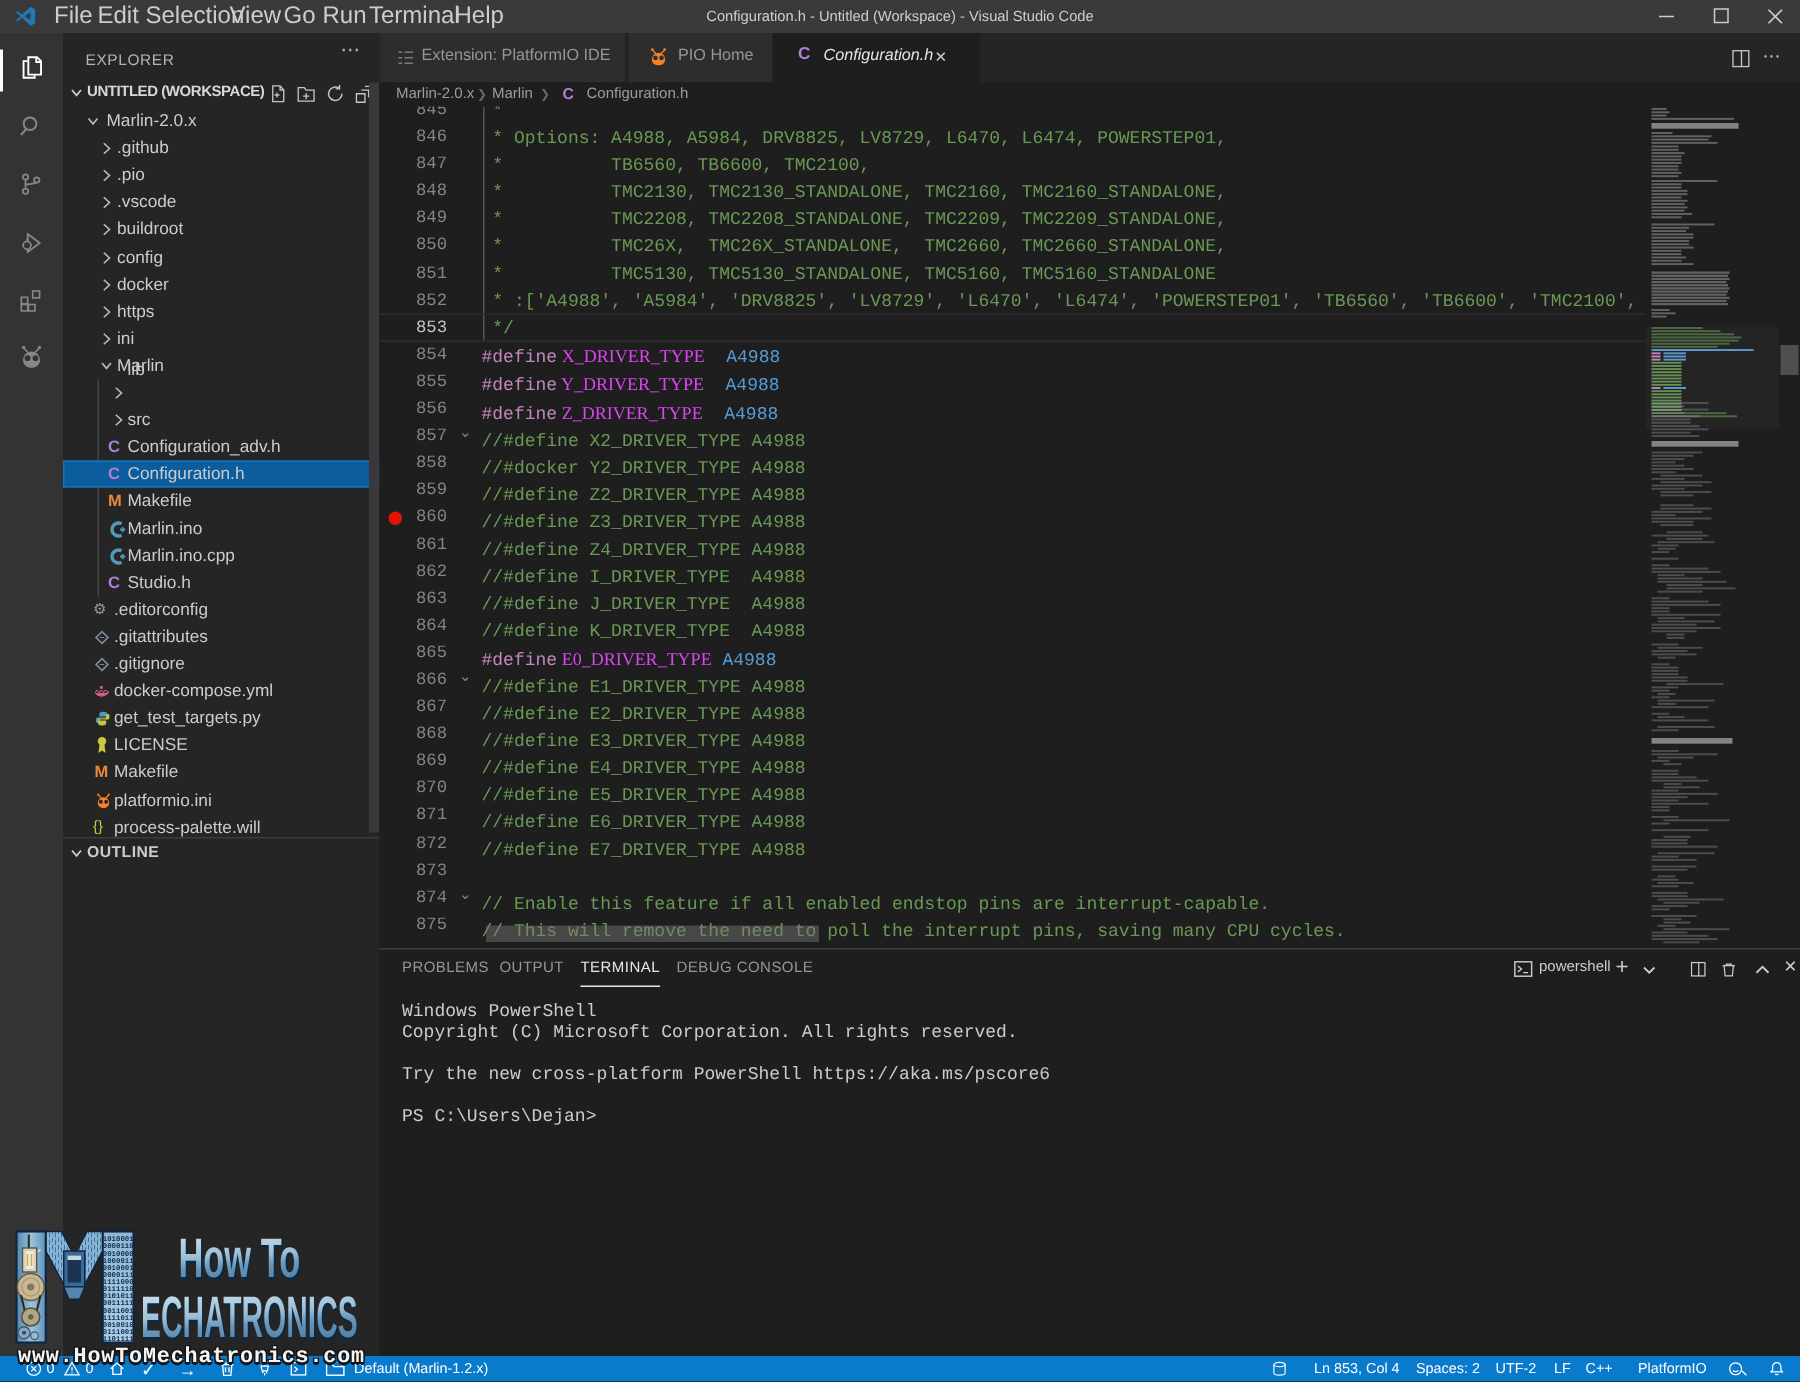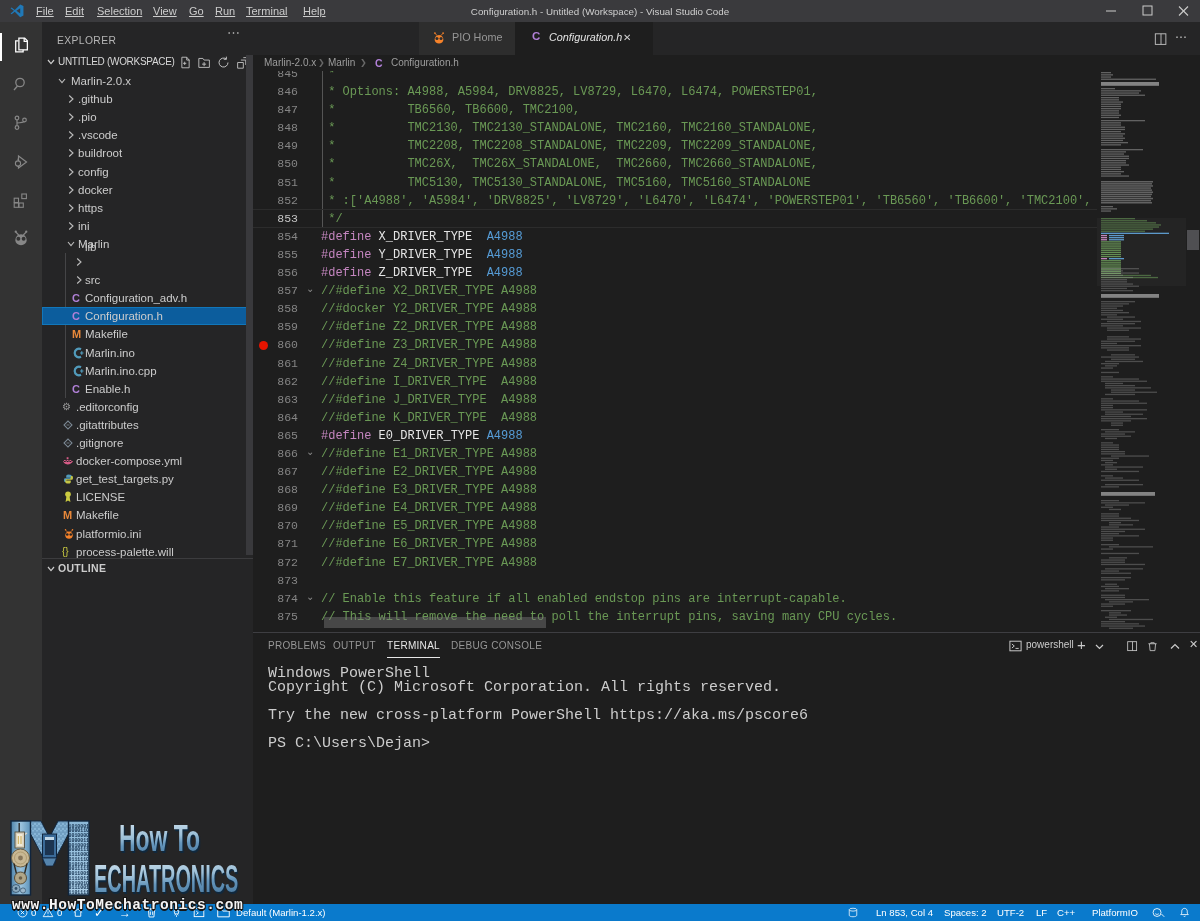--- a/index.html
+++ b/index.html
@@ -3,21 +3,21 @@
 <meta charset="utf-8">
 <style>
 * { margin:0; padding:0; box-sizing:border-box; }
 html,body { width:1200px; height:921px; overflow:hidden; background:#1e1e1e;
   font-family:"Liberation Sans", sans-serif; }
 .abs { position:absolute; }
 #stage { position:relative; width:1200px; height:921px; overflow:hidden; }
 
 
 #titlebar { left:0; top:0; width:1200px; height:22px; background:#3a3a3d; color:#cccccc; }
-#titlebar .menu { position:absolute; top:0; height:22px; line-height:22px; font-size:11px;text-decoration:underline; }
+#titlebar .menu { position:absolute; top:0; height:22px; line-height:22px; font-size:16px; }
 #title-center { position:absolute; top:0; width:100%; text-align:center; height:22px; line-height:23px; font-size:9.8px; color:#cfcfcf; }
 
 
 #activitybar { left:0; top:22px; width:42px; height:882px; background:#333333; }
 
 
 #sidebar { left:42px; top:22px; width:211px; height:882px; background:#252526; color:#cccccc; overflow:hidden; }
 .trow { position:absolute; left:0; width:211px; height:18px; line-height:18px; font-size:11.5px; color:#cccccc; white-space:nowrap; }
 
 
@@ -26,27 +26,27 @@
 #breadcrumb { left:253px; top:55px; width:947px; height:16px; background:#1e1e1e; color:#9d9d9d; font-size:10px; line-height:16px; }
 
 
 #editor { left:253px; top:71px; width:947px; height:561px; background:#1e1e1e; overflow:hidden; }
 #gutter { position:absolute; left:0; top:-6px; width:45px; text-align:right;
   font-family:"Liberation Mono", monospace; font-size:11.5px; line-height:18.1px; color:#858585; }
 #code { position:absolute; left:68px; top:-6px; font-family:"Liberation Mono", monospace;
   font-size:12px; line-height:18.1px; color:#d4d4d4; white-space:pre; }
 .cg { color:#6a9955; } 
 .kw { color:#c586c0; } 
-.id { color:#e5e5e5; }
+.id { color:#d946ef;font-family:Liberation Serif, serif; }
 .vb { color:#569cd6; }
 
 
 #panel { left:253px; top:632px; width:947px; height:272px; background:#1e1e1e; border-top:1px solid #3e3e42; }
 #term { position:absolute; left:15px; top:34px; font-family:"Liberation Mono", monospace;
-  font-size:15px; line-height:14px; color:#cccccc; white-space:pre; }
+  font-size:12px; line-height:14px; color:#cccccc; white-space:pre; }
 .ptab { position:absolute; top:0; height:25px; line-height:25px; font-size:10px; color:#969696; letter-spacing:0.3px; }
 
 
 #statusbar { left:0; top:904px; width:1200px; height:17px; background:#0a7acc; color:#ffffff; font-size:9.6px; line-height:17px; }
 #statusbar .sitem { position:absolute; top:0; height:17px; line-height:18px; white-space:nowrap; }
 
 
 #logo { left:8px; top:812px; width:250px; height:110px; }
 </style>
 </head>
@@ -176,21 +176,21 @@
           <path d="M9 2.2 A4.3 4.3 0 1 0 9 9.8" fill="none" stroke="#519aba" stroke-width="2.2"></path>
           <path d="M8 6 h3.5 M9.75 4.25 v3.5" stroke="#519aba" stroke-width="1.2"></path>
         </svg>
 <div class="trow" style="left:43px;top:322px">Marlin.ino</div>
 <svg class="abs" style="left:30px;top:343px" width="12" height="12" viewBox="0 0 12 12">
           <path d="M9 2.2 A4.3 4.3 0 1 0 9 9.8" fill="none" stroke="#519aba" stroke-width="2.2"></path>
           <path d="M8 6 h3.5 M9.75 4.25 v3.5" stroke="#519aba" stroke-width="1.2"></path>
         </svg>
 <div class="trow" style="left:43px;top:340px">Marlin.ino.cpp</div>
 <span class="abs" style="left:30px;top:358px;height:18px;line-height:18px;color:#b180d7;font-weight:bold;font-size:11px">C</span>
-<div class="trow" style="left:43px;top:358px">Enable.h</div>
+<div class="trow" style="left:43px;top:358px">Studio.h</div>
 <span class="abs" style="left:20px;top:376px;height:18px;line-height:18px;color:#9a9a9a;font-size:10px">⚙</span>
 <div class="trow" style="left:34px;top:376px">.editorconfig</div>
 <svg class="abs" style="left:21px;top:398px" width="10" height="10" viewBox="0 0 10 10">
           <rect x="2.2" y="2.2" width="5.6" height="5.6" fill="none" stroke="#7d8a96" stroke-width="1.1" transform="rotate(45 5 5)"></rect>
           <path d="M3.5 5 h3" stroke="#7d8a96" stroke-width="0.8"></path>
         </svg>
 <div class="trow" style="left:34px;top:394px">.gitattributes</div>
 <svg class="abs" style="left:21px;top:416px" width="10" height="10" viewBox="0 0 10 10">
           <rect x="2.2" y="2.2" width="5.6" height="5.6" fill="none" stroke="#7d8a96" stroke-width="1.1" transform="rotate(45 5 5)"></rect>
           <path d="M3.5 5 h3" stroke="#7d8a96" stroke-width="0.8"></path>
@@ -219,21 +219,21 @@
           <path d="M12 7 c-5 0-7.5 4-7.5 8 c0 4 3.5 6.5 7.5 6.5 c4 0 7.5-2.5 7.5-6.5 c0-4-2.5-8-7.5-8z" fill="#f5822a"></path>
           <circle cx="8.5" cy="13" r="2.6" fill="#252526"></circle>
           <circle cx="15.5" cy="13" r="2.6" fill="#252526"></circle>
         </svg>
 <div class="trow" style="left:34px;top:503px">platformio.ini</div>
 <span class="abs" style="left:20px;top:521px;height:18px;line-height:18px;color:#cbcb41;font-size:10px">{}</span>
 <div class="trow" style="left:34px;top:521px">process-palette.will</div>
 <svg class="abs" style="left:5px;top:36px" width="8" height="8" viewBox="0 0 8 8">
           <path d="M1 2 L4 5.6 L7 2" fill="none" stroke="#cccccc" stroke-width="1.2"></path>
         </svg>
-<div class="abs" style="left:16px;top:34px;font-size:10px;font-weight:normal;color:#d8d8d8;letter-spacing:-0.3px">UNTITLED (WORKSPACE)</div>
+<div class="abs" style="left:16px;top:34px;font-size:10px;font-weight:bold;color:#d8d8d8;letter-spacing:-0.3px">UNTITLED (WORKSPACE)</div>
 <svg class="abs" style="left:137px;top:34px" width="13" height="13" viewBox="0 0 16 16">
           <path fill="none" stroke="#c5c5c5" stroke-width="1.1" d="M9.5 1.5 h-6 v13 h9 V5 z M9.5 1.5 V5 h3.5"></path>
           <path stroke="#c5c5c5" stroke-width="1.1" d="M12 10 h-4 M10 8 v4" transform="translate(-3,-1)"></path>
         </svg>
 <svg class="abs" style="left:156px;top:34px" width="13" height="13" viewBox="0 0 16 16">
           <path fill="none" stroke="#c5c5c5" stroke-width="1.1" d="M1 3 h5 l1.5 2 H14 v9 H1 z"></path>
           <path stroke="#c5c5c5" stroke-width="1.1" d="M7.5 7.5 v5 M5 10 h5"></path>
         </svg>
 <svg class="abs" style="left:175px;top:34px" width="13" height="13" viewBox="0 0 16 16">
           <path fill="none" stroke="#c5c5c5" stroke-width="1.2" d="M13.5 8 a5.5 5.5 0 1 1 -2-4.2 M11.5 0.8 v3.2 h-3.2"></path>
@@ -246,20 +246,26 @@
     <div class="abs" style="left:204px;top:33px;width:7px;height:500px;background:#39393c"></div>
 
     <div class="abs" style="left:0;top:536px;width:211px;height:1px;background:#3c3c3e"></div>
     <svg class="abs" style="left:5px;top:543px" width="8" height="8" viewBox="0 0 8 8">
         <path d="M1 2 L4 5.6 L7 2" fill="none" stroke="#cccccc" stroke-width="1.2"></path>
       </svg>
     <div class="abs" style="left:16px;top:540px;font-size:10.5px;font-weight:bold;color:#cccccc;letter-spacing:0.3px">OUTLINE</div>
   </div>
 
   <div class="abs" id="tabstrip">
+    <div class="tab" style="left:0;width:165px;background:#2d2d2d;border-right:1px solid #1e1e1e">
+      <svg class="abs" style="left:11px;top:10px" width="13" height="13" viewBox="0 0 16 16">
+        <path stroke="#7a7a7a" stroke-width="1.4" d="M2 3.5 h3 M2 8 h3 M2 12.5 h3 M7 3.5 h7 M7 8 h7 M7 12.5 h7"></path>
+      </svg>
+      <span class="abs" style="left:28px;top:9px">Extension: PlatformIO IDE</span>
+    </div>
     <div class="tab" style="left:166px;width:97px;background:#2d2d2d;border-right:1px solid #1e1e1e">
       <svg class="abs" style="left:13px;top:9px" width="14" height="14" viewBox="0 0 24 24">
         <path d="M5 4 L9 8 M19 4 L15 8" stroke="#f5822a" stroke-width="1.5" fill="none"></path>
         <circle cx="5" cy="3.5" r="1.5" fill="#f5822a"></circle>
           <circle cx="19" cy="3.5" r="1.5" fill="#f5822a"></circle>
         <path d="M12 7 c-5 0-7.5 4-7.5 8 c0 4 3.5 6.5 7.5 6.5 c4 0 7.5-2.5 7.5-6.5 c0-4-2.5-8-7.5-8z" fill="#f5822a"></path>
         <circle cx="8.5" cy="13" r="2.6" fill="#2d2d2d"></circle>
           <circle cx="15.5" cy="13" r="2.6" fill="#2d2d2d"></circle>
       </svg>
       <span class="abs" style="left:33px;top:9px">PIO Home</span>

